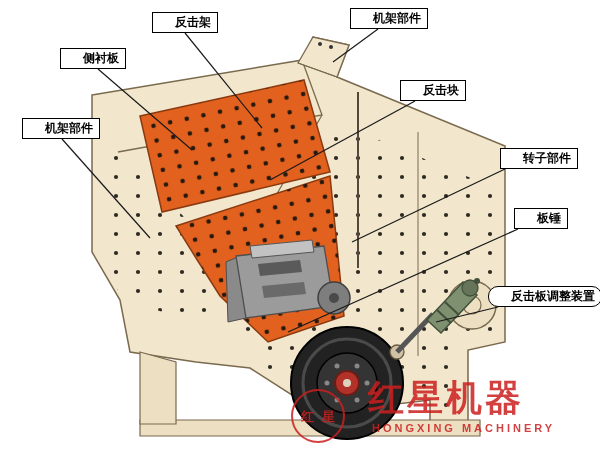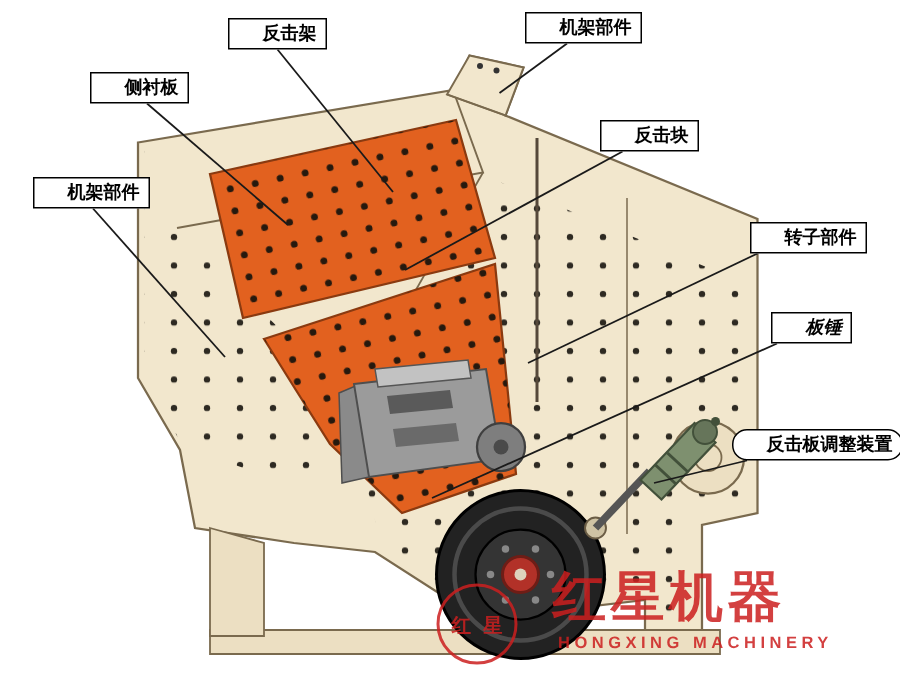--- a/index.html
+++ b/index.html
@@ -126,16 +126,16 @@
       <text x="372" y="432" class="wm-en" fill="#cc1f1f">HONGXING MACHINERY</text>
     </g>
   </svg>
 
   <div class="label" style="left:152px;top:12px;">反击架</div>
   <div class="label" style="left:350px;top:8px;">机架部件</div>
   <div class="label" style="left:60px;top:48px;text-align:right;">侧衬板</div>
   <div class="label" style="left:400px;top:80px;">反击块</div>
   <div class="label" style="left:500px;top:148px;">转子部件</div>
   <div class="label" style="left:22px;top:118px;">机架部件</div>
-  <div class="label" style="left:514px;top:208px;font-style:italic;">板锤</div>
+  <div class="label" style="left:514px;top:208px;">板锤</div>
   <div class="label" style="left:488px;top:286px;border-radius:10px;">反击板调整装置</div>
 
 </div>
 
 </body></html>

